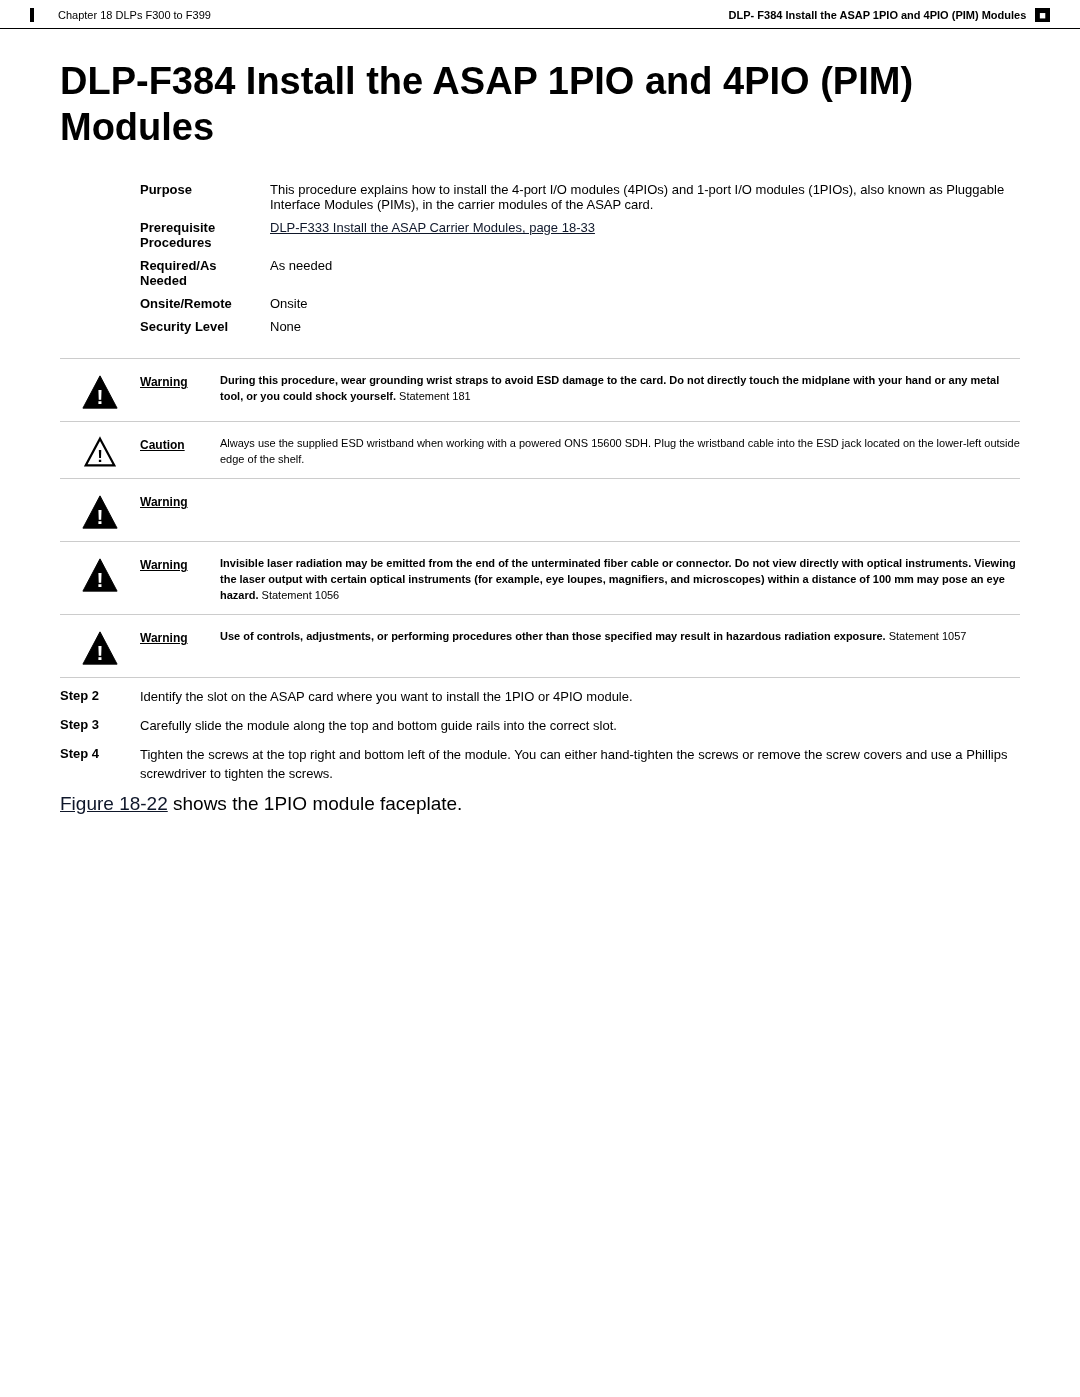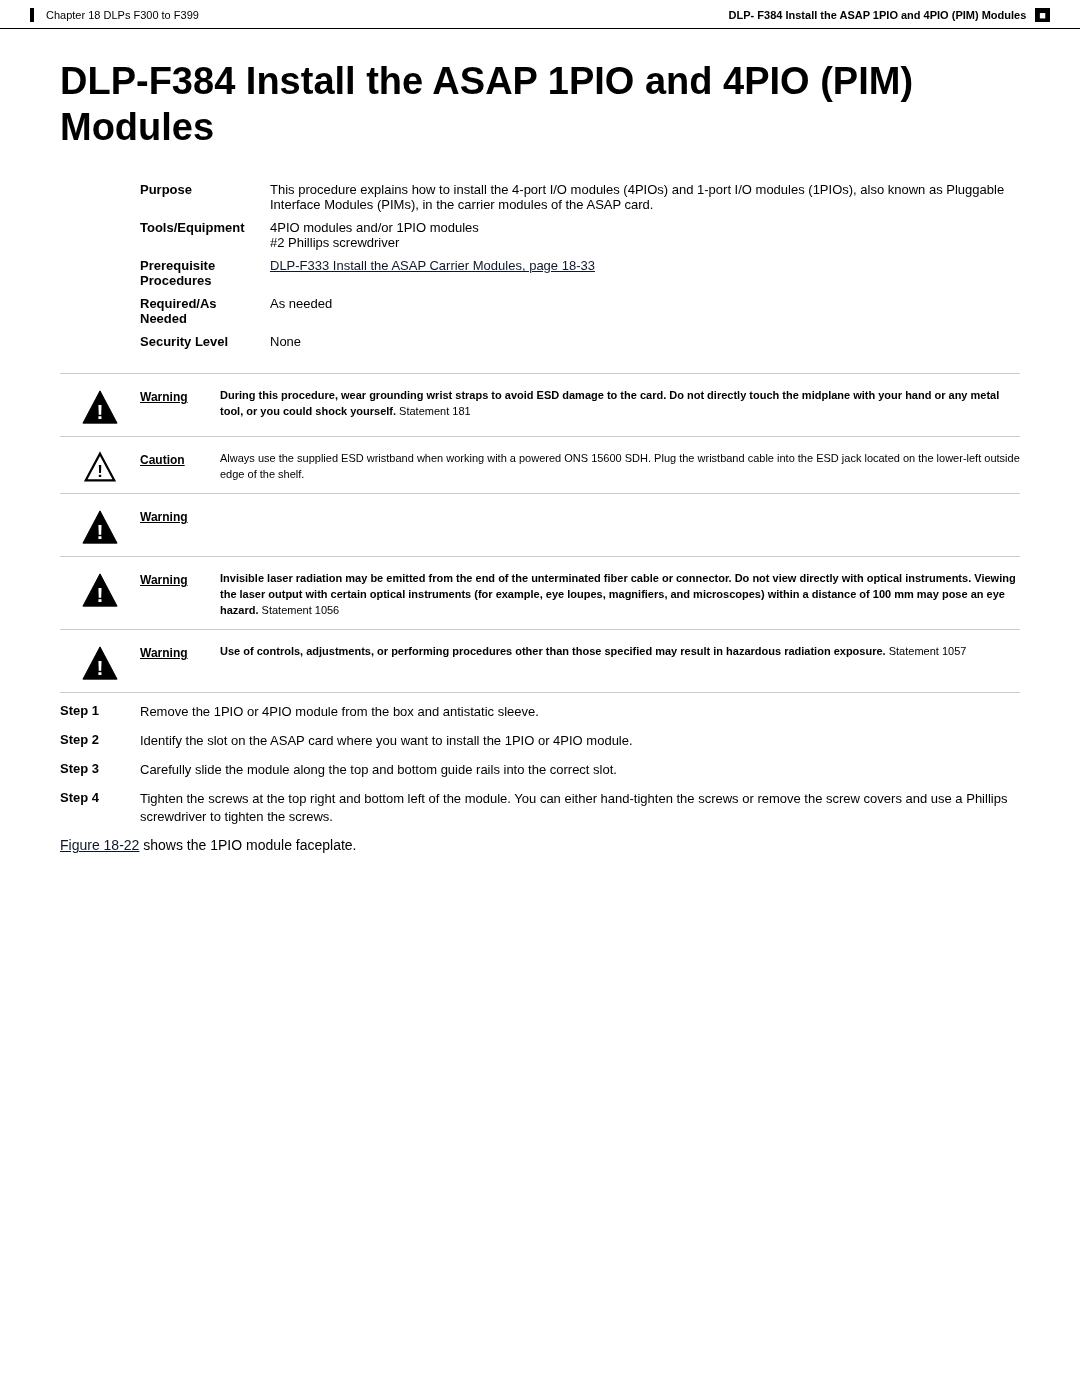--- a/index.html
+++ b/index.html
@@ -24,21 +24,21 @@
       display: flex;
       justify-content: space-between;
       align-items: center;
       padding: 8px 30px 6px 30px;
       border-bottom: 1px solid #000;
       font-size: 11px;
     }
     .top-header-left {
       display: flex;
       align-items: center;
-      gap: 12px;
+      gap: 24px;
       justify-content: space-between;
     }
     .header-bar-left {
       width: 4px;
       height: 14px;
       background: #000;
       display: inline-block;
     }
     .top-header-right {
       font-weight: bold;
@@ -157,21 +157,21 @@
       flex-shrink: 0;
       padding-top: 0;
     }
     .step-text {
       flex: 1;
       font-size: 13px;
       line-height: 1.45;
     }
 
     .figure-ref {
-      font-size: 14px;
+      font-size: 19px;
     }
 
     
     .footer {
       position: absolute;
       bottom: 0;
       left: 0;
       right: 0;
       padding: 8px 30px;
       border-top: 1px solid #000;
@@ -220,30 +220,30 @@
 
     <h1 class="page-title">DLP-F384 Install the ASAP 1PIO and 4PIO (PIM) Modules</h1>
 
     <table class="info-table">
       <tbody>
         <tr>
           <td><strong>Purpose</strong></td>
           <td>This procedure explains how to install the 4-port I/O modules (4PIOs) and 1-port I/O modules (1PIOs), also known as Pluggable Interface Modules (PIMs), in the carrier modules of the ASAP card.</td>
         </tr>
         <tr>
-          <td><strong>Tools/Equipment</strong></td>
-          <td>4PIO modules and/or 1PIO modules<br>#2 Phillips screwdriver</td>
-        </tr>
-        <tr>
           <td><strong>Prerequisite Procedures</strong></td>
           <td><span class="link-text">DLP-F333 Install the ASAP Carrier Modules, page 18-33</span></td>
         </tr>
         <tr>
           <td><strong>Required/As Needed</strong></td>
           <td>As needed</td>
+        </tr>
+        <tr>
+          <td><strong>Onsite/Remote</strong></td>
+          <td>Onsite</td>
         </tr>
         <tr>
           <td><strong>Security Level</strong></td>
           <td>None</td>
         </tr>
       </tbody>
     </table>
 
     <div class="notice-section">
       <div class="notice-icon-col">
@@ -303,24 +303,20 @@
       </div>
       <div class="notice-label-col">Warning</div>
       <div class="notice-text-col">
         <strong>Use of controls, adjustments, or performing procedures other than those specified may result in hazardous radiation exposure.</strong> Statement 1057
       </div>
     </div>
 
 
     <div class="steps-section">
       <div class="step-row">
-        <div class="step-label"><strong>Step 1</strong></div>
-        <div class="step-text">Remove the 1PIO or 4PIO module from the box and antistatic sleeve.</div>
-      </div>
-      <div class="step-row">
         <div class="step-label"><strong>Step 2</strong></div>
         <div class="step-text">Identify the slot on the ASAP card where you want to install the 1PIO or 4PIO module.</div>
       </div>
       <div class="step-row">
         <div class="step-label"><strong>Step 3</strong></div>
         <div class="step-text">Carefully slide the module along the top and bottom guide rails into the correct slot.</div>
       </div>
       <div class="step-row">
         <div class="step-label"><strong>Step 4</strong></div>
         <div class="step-text">Tighten the screws at the top right and bottom left of the module. You can either hand-tighten the screws or remove the screw covers and use a Phillips screwdriver to tighten the screws.</div>

